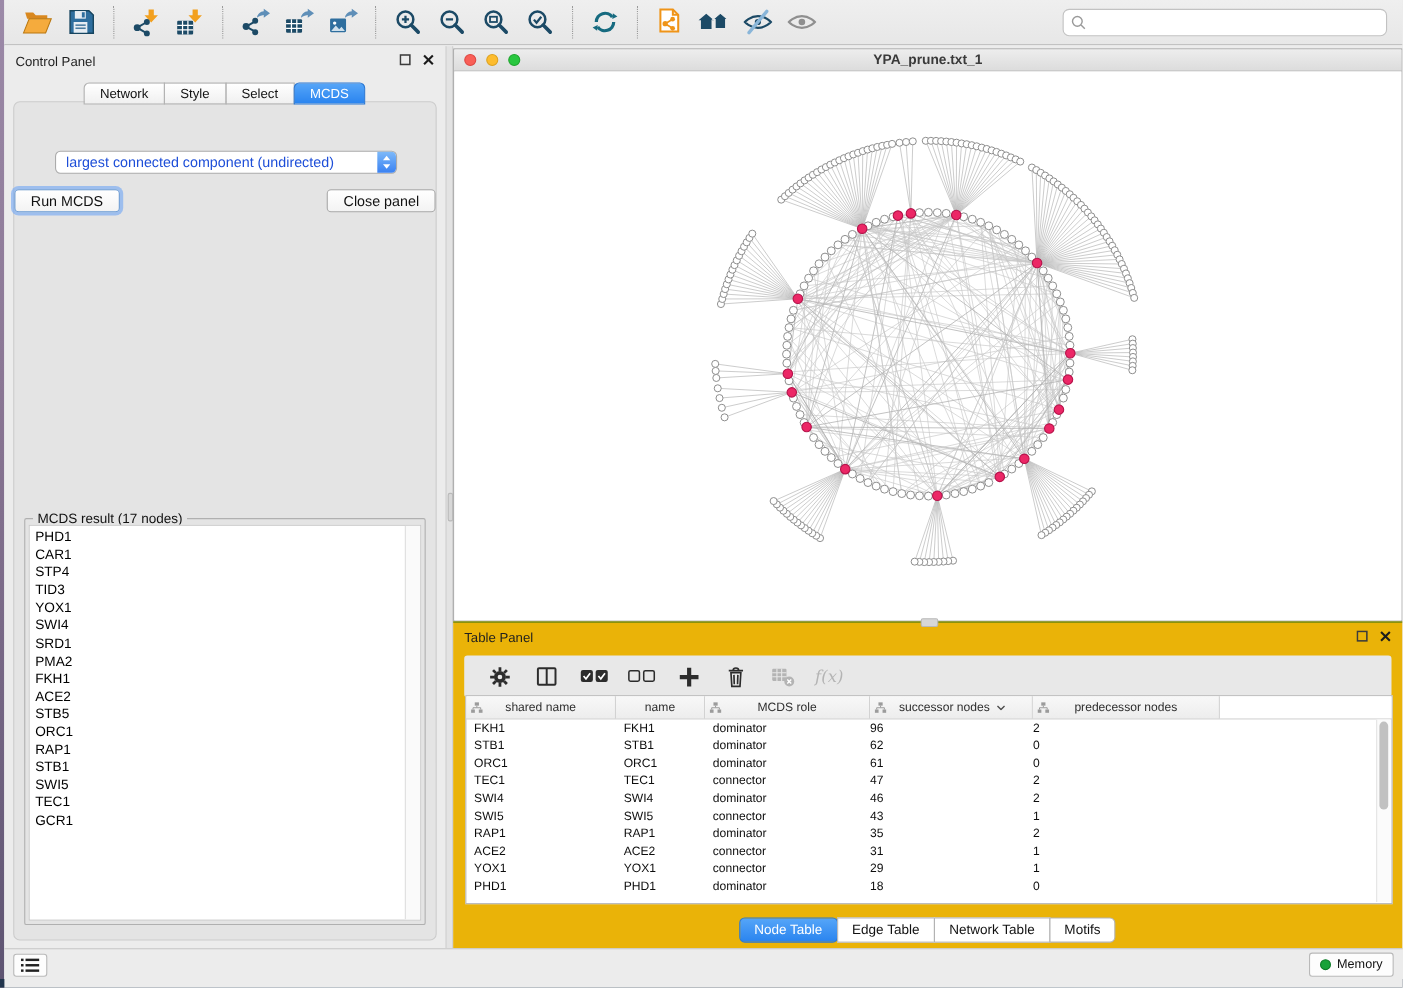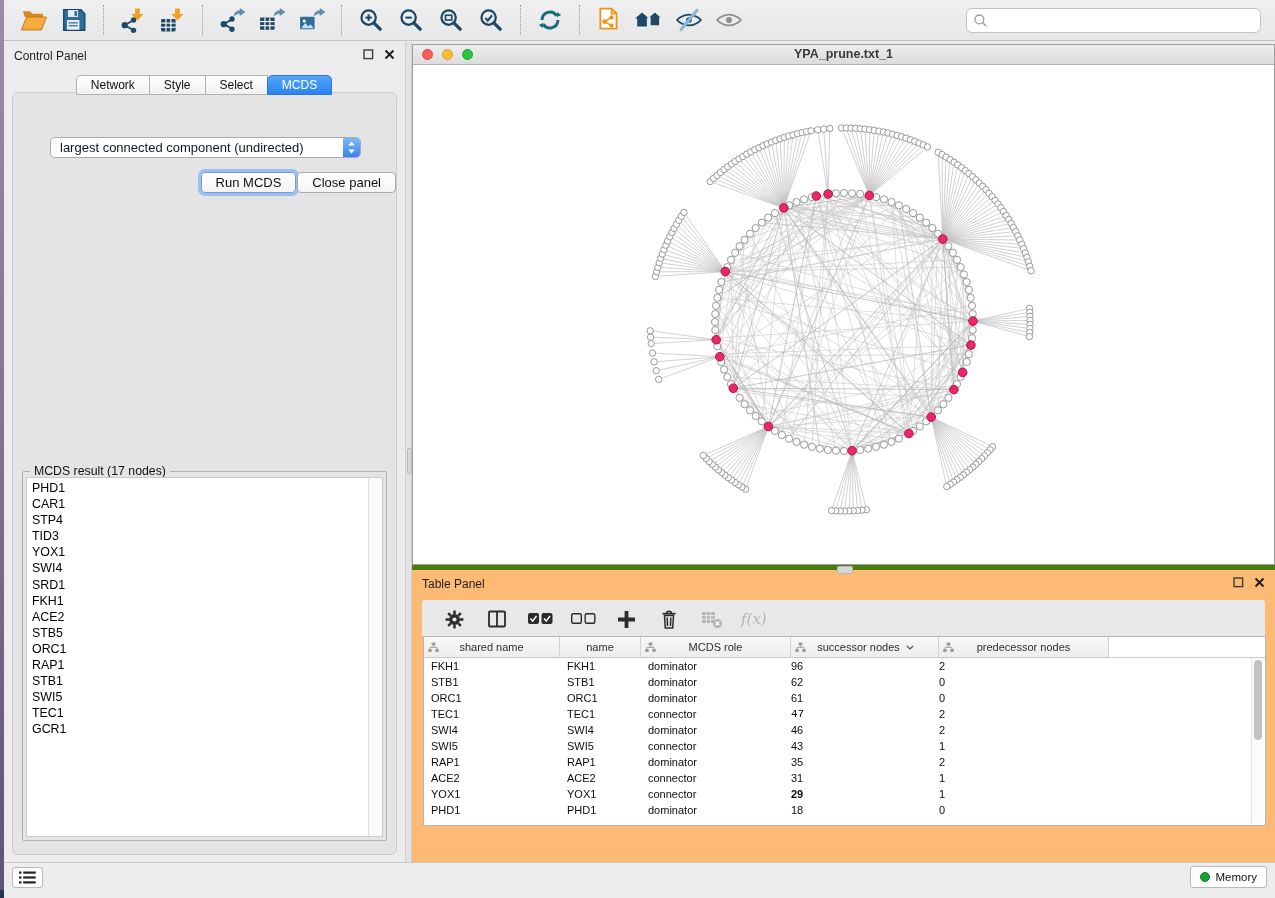--- a/index.html
+++ b/index.html
@@ -29,25 +29,25 @@
   .cp-tabs{position:absolute;left:0;top:33px;width:100%;display:flex;justify-content:center;z-index:3}
   .tab{height:16px;line-height:16px;padding:1px 14px 1px 14px;font-size:12px;color:#111;
        background:linear-gradient(#ffffff,#f0f0f0);border:1px solid #b3b3b3;margin-left:-1px;cursor:default}
   .tab:first-child{border-radius:5px 0 0 0}
   .tab.last{border-radius:0 5px 0 0}
   .tab.active{background:linear-gradient(#55a5f8,#2a84ef);color:#fff;border-color:#2b78d4;border-radius:5px 5px 0 0}
   .cp-body{position:absolute;left:8px;top:50px;width:383px;height:761px;background:#e4e4e4;
        border:1px solid #cccccc;border-radius:6px;z-index:2}
   .opt-label{position:absolute;left:0;top:22px;width:100%;text-align:center;font-size:13px;color:#111}
   .dropdown{position:absolute;left:37px;top:44px;width:311px;height:21px;background:#fff;border:1px solid #ababab;
-       border-radius:5px;display:flex;align-items:center;font-size:13px;color:#0f172a;box-sizing:border-box}
+       border-radius:5px;display:flex;align-items:center;font-size:13px;color:#1d4ed8;box-sizing:border-box}
   .dropdown .dd-text{flex:1;padding-left:9px;white-space:nowrap;overflow:hidden}
   .dd-stepper{width:17px;height:19px;border-radius:0 4px 4px 0;background:linear-gradient(#7db9f9,#3b82f2);
        display:flex;align-items:center;justify-content:center}
-  .btn-row{position:absolute;left:0;top:79px;width:100%;display:flex;justify-content:flex-end;gap:1px}
+  .btn-row{position:absolute;left:0;top:79px;width:100%;display:flex;justify-content:space-between;gap:1px}
   .push-btn{height:21px;padding:0 14px;font-size:13px;color:#111;background:linear-gradient(#ffffff,#f3f3f3);
        border:1px solid #ababab;border-radius:4px;font-family:"Liberation Sans",sans-serif}
   .push-btn.focused{box-shadow:0 0 0 3px rgba(110,165,245,.6);border-color:#6d9ed8}
   .mcds-group{position:absolute;left:9px;top:378px;width:363px;height:368px;border:1px solid #b0b0b0;border-radius:2px}
   .mcds-legend{position:absolute;top:-8px;left:7px;background:#e4e4e4;padding:0 4px;font-size:12.3px;color:#111}
   .mcds-list{position:absolute;left:3px;top:5px;right:3px;bottom:3px;background:#fff;border:1px solid #c9c9c9;
        font-size:12.4px;line-height:16.1px;color:#000;overflow:hidden}
   .mcds-list .items{padding:2px 0 0 5px}
   .mcds-scroll{position:absolute;right:0;top:0;bottom:0;width:13px;background:#fafafa;border-left:1px solid #dedede}
 
@@ -60,21 +60,21 @@
   .right-area{position:absolute;left:408px;top:42px;width:863px;height:820px}
   .net-window{position:absolute;left:0;top:2px;width:863px;height:521px;border:1px solid #9e9e9e;
        background:#fff;box-sizing:border-box}
   .net-titlebar{position:relative;height:19px;background:linear-gradient(#ededed,#dcdcdc);border-bottom:1px solid #b2b2b2;
        text-align:center;font-size:12.5px;font-weight:700;color:#3a3a3a;line-height:19px}
   .traffic{position:absolute;left:9px;top:4px;display:flex;gap:9px}
   .light{width:11px;height:11px;border-radius:50%;box-sizing:border-box}
   .net-canvas{position:absolute;left:0;top:20px;width:861px;height:499px;background:#fff}
 
   
-  .table-panel{position:absolute;left:0;top:523px;width:863px;height:297px;background:#fdba74;border-top:5px solid #4d7c0f}
+  .table-panel{position:absolute;left:0;top:523px;width:863px;height:297px;background:#eab308;border-top:1px solid #4d7c0f}
   .h-handle{position:absolute;top:-4px;left:50%;width:14px;height:6px;margin-left:-7px;background:#d7d7d7;
        border:1px solid #b9b9b9;border-radius:2px}
   .tp-toolbar{position:absolute;left:10px;top:30px;right:10px;height:38px;display:flex;align-items:center;
        gap:17px;padding-left:19px;background:#e8e8e8;border-radius:3px}
   .tp-tool{width:26px;height:24px;display:flex;align-items:center;justify-content:center;background:none;border:none;padding:0}
   .tp-table{position:absolute;left:11px;top:66px;width:843px;height:190px;background:#fff;border:1px solid #b5b5b5;box-sizing:border-box}
   .thead{display:flex;height:20px;border-bottom:1px solid #c9c9c9}
   .th{box-sizing:border-box;border-right:1px solid #d2d2d2;background:linear-gradient(#f8f8f8,#ededed);
       display:flex;align-items:center;justify-content:center;gap:4px;font-size:11px;color:#2e2e2e;position:relative}
   .th .lab{padding:0 2px}
@@ -340,20 +340,21 @@
         <span class="mcds-legend">MCDS result (17 nodes)</span>
         <div class="mcds-list">
           <div class="items" id="mcds-items">
               <div>PHD1</div>
               <div>CAR1</div>
               <div>STP4</div>
               <div>TID3</div>
               <div>YOX1</div>
               <div>SWI4</div>
               <div>SRD1</div>
+              <div>PMA2</div>
               <div>FKH1</div>
               <div>ACE2</div>
               <div>STB5</div>
               <div>ORC1</div>
               <div>RAP1</div>
               <div>STB1</div>
               <div>SWI5</div>
               <div>TEC1</div>
               <div>GCR1</div>
             </div>
@@ -1227,21 +1228,21 @@
               <div class="td txt" style="width: 136px;">ORC1</div>
               <div class="td txt" style="width: 81px;">ORC1</div>
               <div class="td txt" style="width: 150px;">dominator</div>
               <div class="td num" style="width: 148px;">61</div>
               <div class="td num" style="width: 170px;">0</div>
             </div>
             <div class="trow">
               <div class="td txt" style="width: 136px;">TEC1</div>
               <div class="td txt" style="width: 81px;">TEC1</div>
               <div class="td txt" style="width: 150px;">connector</div>
-              <div class="td num" style="width: 148px; font-family: Liberation Mono, monospace;">47</div>
+              <div class="td num" style="width: 148px;">47</div>
               <div class="td num" style="width: 170px;">2</div>
             </div>
             <div class="trow">
               <div class="td txt" style="width: 136px;">SWI4</div>
               <div class="td txt" style="width: 81px;">SWI4</div>
               <div class="td txt" style="width: 150px;">dominator</div>
               <div class="td num" style="width: 148px;">46</div>
               <div class="td num" style="width: 170px;">2</div>
             </div>
             <div class="trow">
@@ -1262,35 +1263,41 @@
               <div class="td txt" style="width: 136px;">ACE2</div>
               <div class="td txt" style="width: 81px;">ACE2</div>
               <div class="td txt" style="width: 150px;">connector</div>
               <div class="td num" style="width: 148px;">31</div>
               <div class="td num" style="width: 170px;">1</div>
             </div>
             <div class="trow">
               <div class="td txt" style="width: 136px;">YOX1</div>
               <div class="td txt" style="width: 81px;">YOX1</div>
               <div class="td txt" style="width: 150px;">connector</div>
-              <div class="td num" style="width: 148px; font-weight: bold;">29</div>
+              <div class="td num" style="width: 148px;">29</div>
               <div class="td num" style="width: 170px;">1</div>
             </div>
             <div class="trow">
               <div class="td txt" style="width: 136px;">PHD1</div>
               <div class="td txt" style="width: 81px;">PHD1</div>
               <div class="td txt" style="width: 150px;">dominator</div>
               <div class="td num" style="width: 148px;">18</div>
               <div class="td num" style="width: 170px;">0</div>
             </div>
           </div>
         <div class="tscroll">
             <div class="tthumb"></div>
           </div>
       </div>
+      <div class="tp-tabs" id="tp-tabs">
+          <span class="btab active">Node Table</span>
+          <span class="btab">Edge Table</span>
+          <span class="btab">Network Table</span>
+          <span class="btab last">Motifs</span>
+        </div>
     </div>
   </div>
 
   <div class="status-bar">
     <button class="list-btn">
       <span style="display:flex">
         <svg width="17" height="13" viewBox="0 0 17 13">
             <g fill="#222">
               <rect x="0" y="0.5" width="2.4" height="2.2"></rect>
               <rect x="0" y="5.4" width="2.4" height="2.2"></rect>

